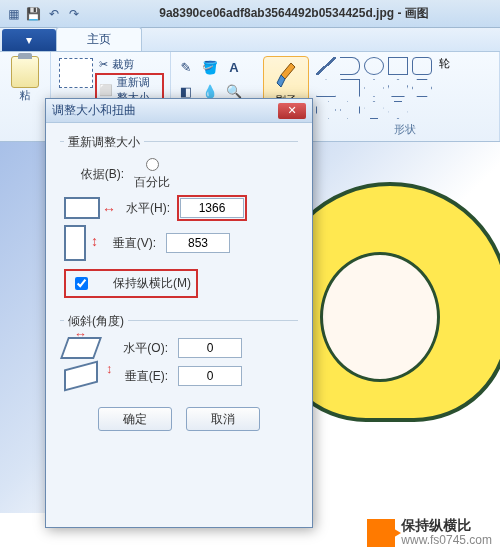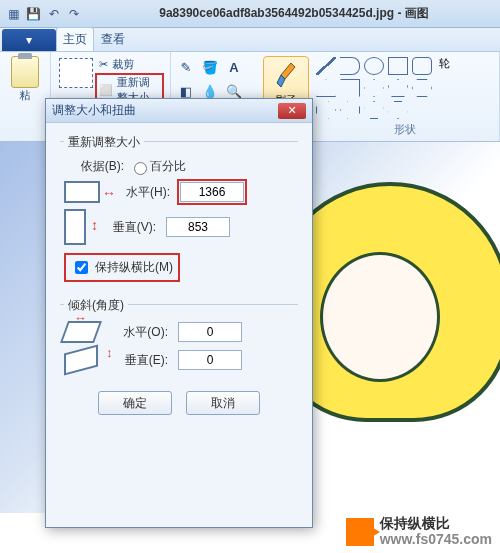--- a/index.html
+++ b/index.html
@@ -7,21 +7,21 @@
 
 
 .titlebar { height: 28px; background: linear-gradient(#dae8f5,#c5dbf2); display: flex; align-items: center; font-size: 11px; color: #333; border-bottom: 1px solid #9fb8d1; }
 .qat { display: flex; align-items: center; gap: 4px; padding: 0 6px; }
 .qat .qicon { width: 16px; height: 16px; display: flex; align-items: center; justify-content: center; font-size: 12px; color: #3a5a8a; }
 .titletext { flex: 1; text-align: center; font-size: 12px; font-weight: bold; }
 
 
 .ribbontabs { height: 24px; background: linear-gradient(#e8f1fb,#d7e7f8); display: flex; align-items: flex-end; border-bottom: 1px solid #b0c8e0; }
 .filebtn { width: 54px; height: 22px; background: linear-gradient(#2c5fb0,#1a4690); color: #fff; font-size: 12px; display: flex; align-items: center; justify-content: center; margin-left: 2px; border-radius: 3px 3px 0 0; }
-.tab { padding: 3px 6px; font-size: 12px; color: #2a4a7a; border: 1px solid transparent; border-bottom: none; cursor: pointer; }
+.tab { padding: 3px 30px; font-size: 12px; color: #2a4a7a; border: 1px solid transparent; border-bottom: none; cursor: pointer; }
 .tab.active { background: #f5faff; border-color: #b0c8e0; border-radius: 3px 3px 0 0; }
 
 
 .ribbon { height: 90px; background: linear-gradient(#f5faff,#e8f1fb); border-bottom: 1px solid #a9c1da; display: flex; position: relative; }
 .rgroup { border-right: 1px solid #c8dbf0; padding: 4px 6px; display: flex; flex-direction: column; justify-content: space-between; }
 .rgroup .glabel { font-size: 11px; color: #5a7aa0; text-align: center; }
 .pastebtn { width: 38px; display: flex; flex-direction: column; align-items: center; font-size: 11px; color: #2a4a7a; }
 .pasteicon { width: 28px; height: 32px; background: linear-gradient(#fffbdb,#f0e4a0); border: 1px solid #c0a850; border-radius: 3px; position: relative; }
 .pasteicon::before { content: ""; position: absolute; top: -4px; left: 6px; width: 14px; height: 6px; background: #9aa8b8; border-radius: 2px 2px 0 0; }
 .selgroup { width: 120px; }
@@ -46,62 +46,61 @@
 
 
 .dialog { position: absolute; left: 45px; top: 98px; width: 268px; height: 430px; background: #f0f5fb; border: 1px solid #6a8ab0; box-shadow: 2px 2px 12px rgba(0,0,0,0.35); }
 .dlgtitle { height: 24px; background: linear-gradient(#e8f1fb,#c8dbf0); display: flex; align-items: center; padding: 0 6px; font-size: 12px; color: #2a4a7a; border-bottom: 1px solid #b0c8e0; }
 .dlgclose { margin-left: auto; width: 28px; height: 16px; background: linear-gradient(#e06060,#b03030); border-radius: 2px; color: #fff; display: flex; align-items: center; justify-content: center; font-size: 11px; }
 .dlgbody { padding: 10px 14px; font-size: 12px; color: #333; }
 .fieldset { border: none; border-top: 1px solid #c0d0e0; padding: 10px 4px 6px; margin: 8px 0; position: relative; }
 .fslegend { position: absolute; top: -8px; left: 4px; background: #f0f5fb; padding: 0 4px; font-size: 12px; }
 .row { display: flex; align-items: center; margin: 6px 0; gap: 10px; }
 .row .lbl { width: 60px; text-align: right; }
-.radio { display: flex; align-items: flex-end; gap: 3px; }
+.radio { display: flex; align-items: center; gap: 3px; flex-direction: column; }
 .radio input { margin: 0; }
 .radio.hl { border: 2px solid #d03030; padding: 2px 4px; }
 .iconrect { width: 36px; height: 22px; border: 2px solid #5a7aa0; background: #fff; position: relative; }
 .iconrect.h::after { content: "↔"; position: absolute; right: -18px; top: 0; color: #e04040; font-size: 14px; }
 .iconrect.v { width: 22px; height: 36px; }
 .iconrect.v::after { content: "↕"; position: absolute; right: -14px; top: 6px; color: #e04040; font-size: 14px; }
 .iconskew { width: 34px; height: 22px; border: 2px solid #5a7aa0; background: #fff; transform: skewX(-20deg); position: relative; }
 .iconskew.h::after { content: "↔"; position: absolute; left: 2px; top: -14px; color: #e04040; font-size: 13px; transform: skewX(20deg); }
 .iconskew.v { transform: skewY(-15deg); }
 .iconskew.v::after { content: "↕"; position: absolute; right: -16px; top: 2px; color: #e04040; font-size: 13px; transform: skewY(15deg); }
 .txtinput { width: 64px; height: 20px; border: 1px solid #9ab0c8; padding: 1px 4px; font-size: 12px; text-align: center; background: #fff; }
 .txtinput.hl { outline: 2px solid #d03030; outline-offset: 1px; }
-.chkrow { display: flex; align-items: center; gap: 4px; margin: 8px 0; }
+.chkrow { display: flex; align-items: center; gap: 22px; margin: 8px 0; }
 .chkrow.hl { border: 2px solid #d03030; padding: 3px 5px; width: fit-content; }
 .dlgbtns { display: flex; justify-content: center; gap: 14px; margin-top: 0; }
 .dlgbtn { width: 74px; height: 24px; background: linear-gradient(#fdfdfd,#e5ecf5); border: 1px solid #8aa5c5; border-radius: 3px; font-size: 12px; display: flex; align-items: center; justify-content: center; cursor: pointer; }
 
 
 .watermark { position: absolute; right: 8px; bottom: 6px; display: flex; align-items: center; gap: 6px; }
 .wmicon { width: 28px; height: 28px; background: #ff7a00; position: relative; }
 .wmicon::after { content: ""; position: absolute; right: -6px; top: 8px; border-left: 10px solid #ff7a00; border-top: 6px solid transparent; border-bottom: 6px solid transparent; }
 .wmtext { font-size: 14px; font-weight: bold; color: #333; line-height: 1.1; }
-.wmtext .sub { font-size: 14px; font-weight: bold; color: #888; }
+.wmtext .sub { font-size: 12px; font-weight: normal; color: #888; }
 </style>
 </head>
 <body>
 
 <div class="titlebar">
   <div class="qat">
     <span class="qicon">▦</span>
     <span class="qicon">💾</span>
     <span class="qicon">↶</span>
     <span class="qicon">↷</span>
   </div>
   <div class="titletext">9a8390ce06adf8ab3564492b0534425d.jpg - 画图</div>
 </div>
 
 <div class="ribbontabs">
   <div class="filebtn">▾</div>
   <div class="tab active">主页</div>
-  <div class="tab">查看</div>
 </div>
 
 <div class="ribbon">
   <div class="rgroup">
     <div class="pastebtn">
       <div class="pasteicon"></div>
       <span>粘</span>
     </div>
   </div>
   <div class="rgroup selgroup">

